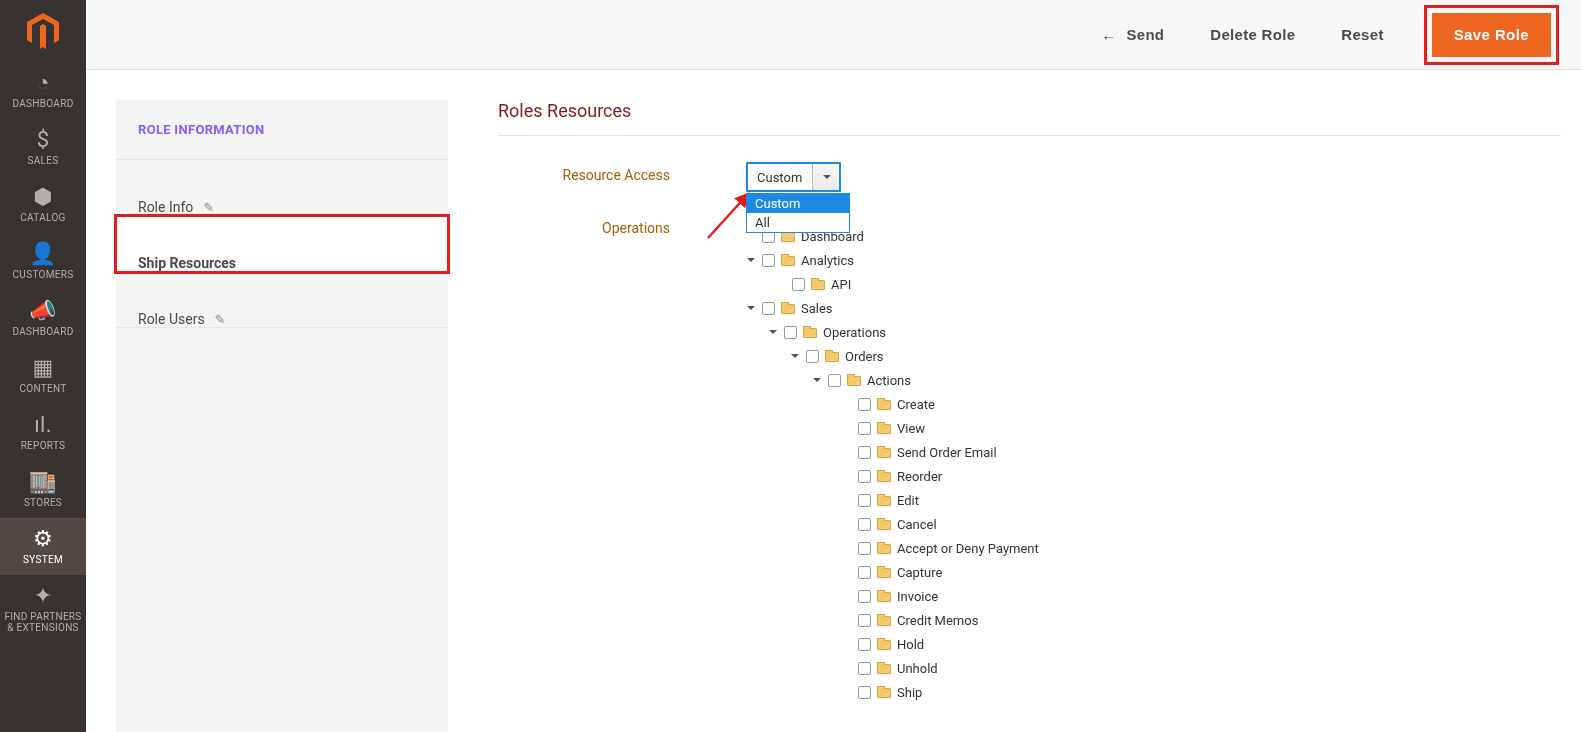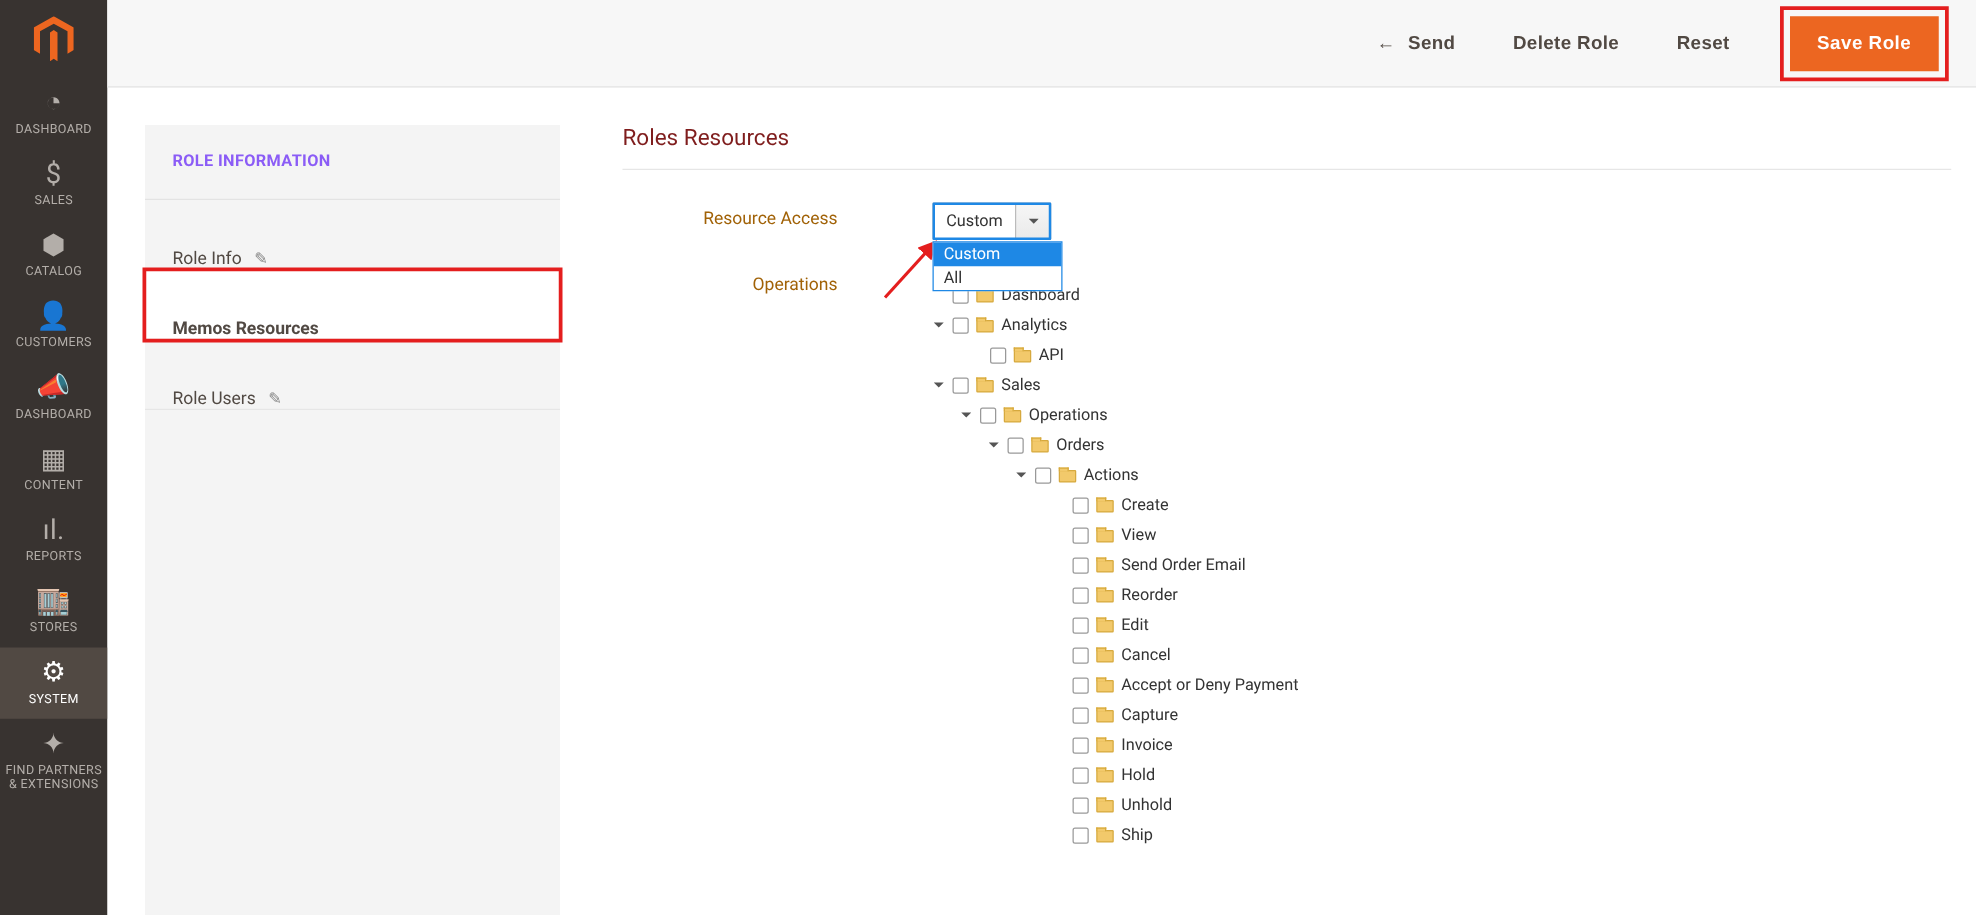--- a/index.html
+++ b/index.html
@@ -109,21 +109,21 @@
   <div class="content">
 
     <div class="panel">
       <div class="panel-header">ROLE INFORMATION</div>
       <div id="panel-items">
           <div class="panel-item">
             <span>Role Info</span>
             <span class="pencil">✎</span>
           </div>
           <div class="panel-item active highlight-active">
-            <span>Memos Resources</span>
+            <span>Ship Resources</span>
           </div>
           <div class="panel-item">
             <span>Role Users</span>
             <span class="pencil">✎</span>
           </div>
         </div>
     </div>
 
     <div class="form">
       <div class="section-title">Roles Resources</div>
@@ -269,20 +269,25 @@
                           <span class="node-label">Capture</span>
                         </div>
                         <div class="node-row">
                           <span class="chk"></span>
                           <span class="folder"></span>
                           <span class="node-label">Invoice</span>
                         </div>
                         <div class="node-row">
                           <span class="chk"></span>
                           <span class="folder"></span>
+                          <span class="node-label">Credit Memos</span>
+                        </div>
+                        <div class="node-row">
+                          <span class="chk"></span>
+                          <span class="folder"></span>
                           <span class="node-label">Hold</span>
                         </div>
                         <div class="node-row">
                           <span class="chk"></span>
                           <span class="folder"></span>
                           <span class="node-label">Unhold</span>
                         </div>
                         <div class="node-row">
                           <span class="chk"></span>
                           <span class="folder"></span>

